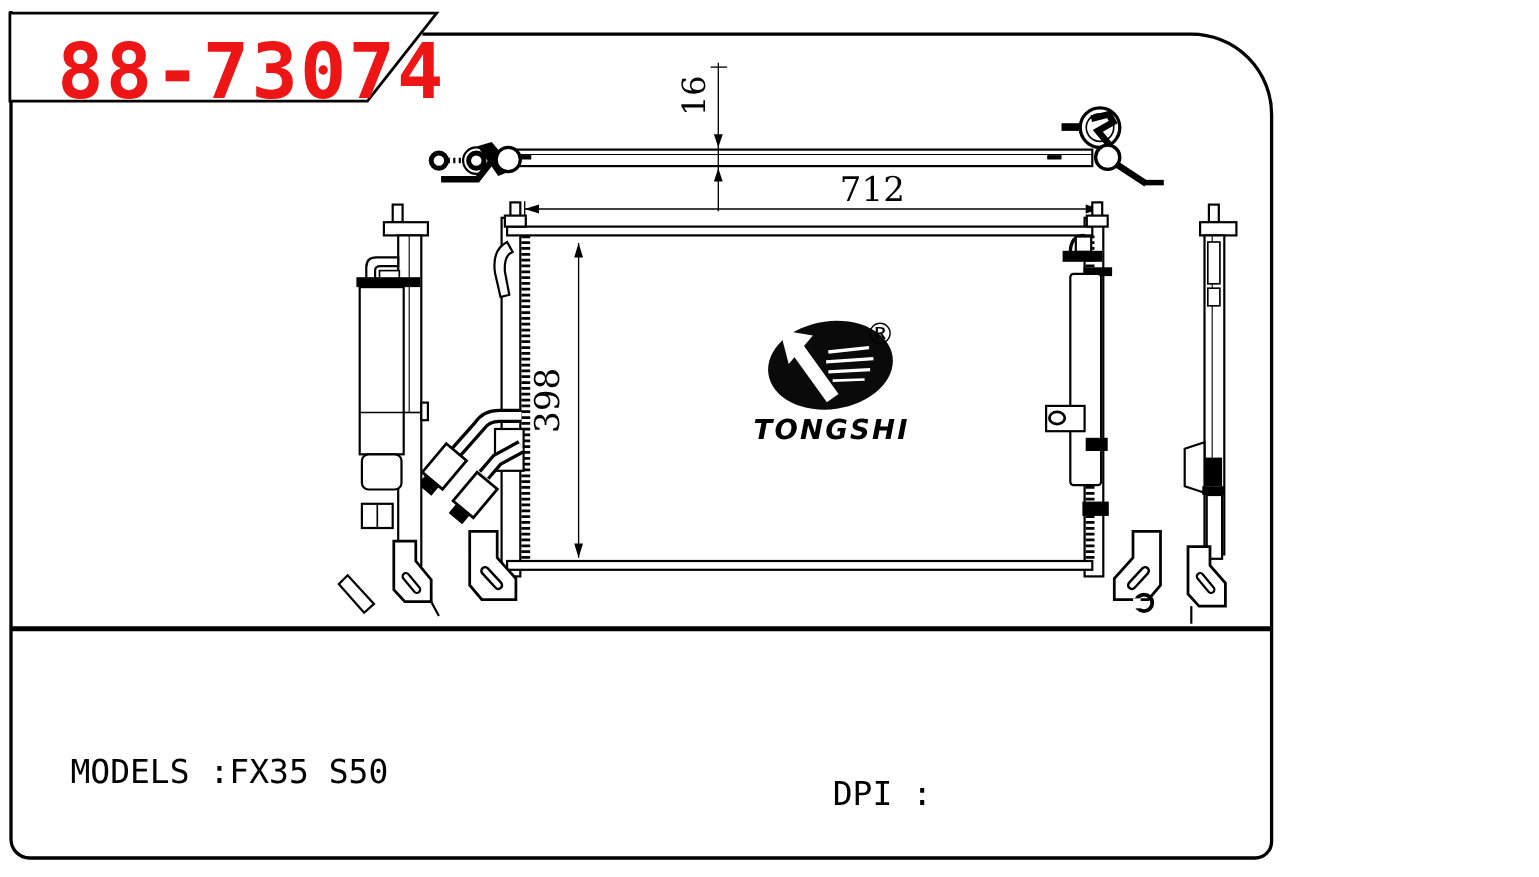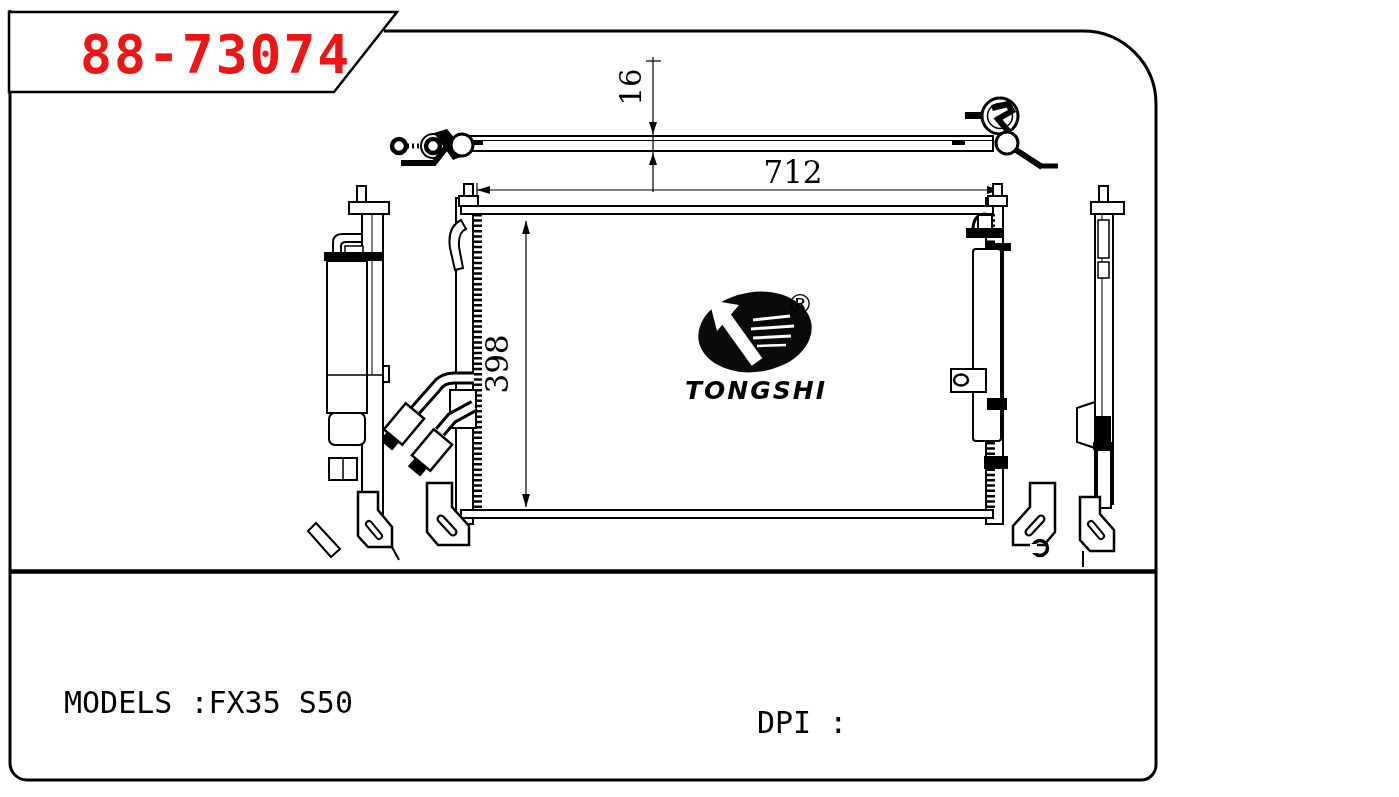--- a/index.html
+++ b/index.html
@@ -3,23 +3,23 @@
 <meta charset="utf-8">
 <style>
   html,body{margin:0;padding:0;background:#fff;}
   body{
     width:1399px;height:797px;position:relative;overflow:hidden;
     font-family:"DejaVu Sans Mono", monospace;color:#000;
   }
   #drawing-svg{position:absolute;left:0;top:0;}
   .part-number{
     position:absolute;left:52px;top:24px;width:300px;
-    font-size:53px;font-weight:bold;letter-spacing:2px;
+    font-size:70px;font-weight:bold;letter-spacing:2px;
     color:var(--red,#ed1515);
-    font-family:"DejaVu Sans Mono", monospace;white-space:nowrap;margin-left:28px;
+    font-family:"DejaVu Sans Mono", monospace;white-space:nowrap;
   }
   .tb{position:absolute;font-size:30px;line-height:41px;white-space:pre;
       font-family:"DejaVu Sans Mono", monospace;}
   .tb-left{left:64px;top:600px;}
   .tb-right{left:757px;top:620px;}
   .dim-text{font-family:"DejaVu Serif", serif;font-size:31px;fill:#000;}
   .dim-text-sm{font-family:"DejaVu Serif", serif;font-size:29px;fill:#000;}
   .brand-text{font-family:"DejaVu Sans", sans-serif;font-weight:bold;font-style:italic;
               font-size:25px;letter-spacing:2px;fill:#000;}
   .reg-text{font-family:"DejaVu Sans", sans-serif;font-size:27px;fill:#000;}

